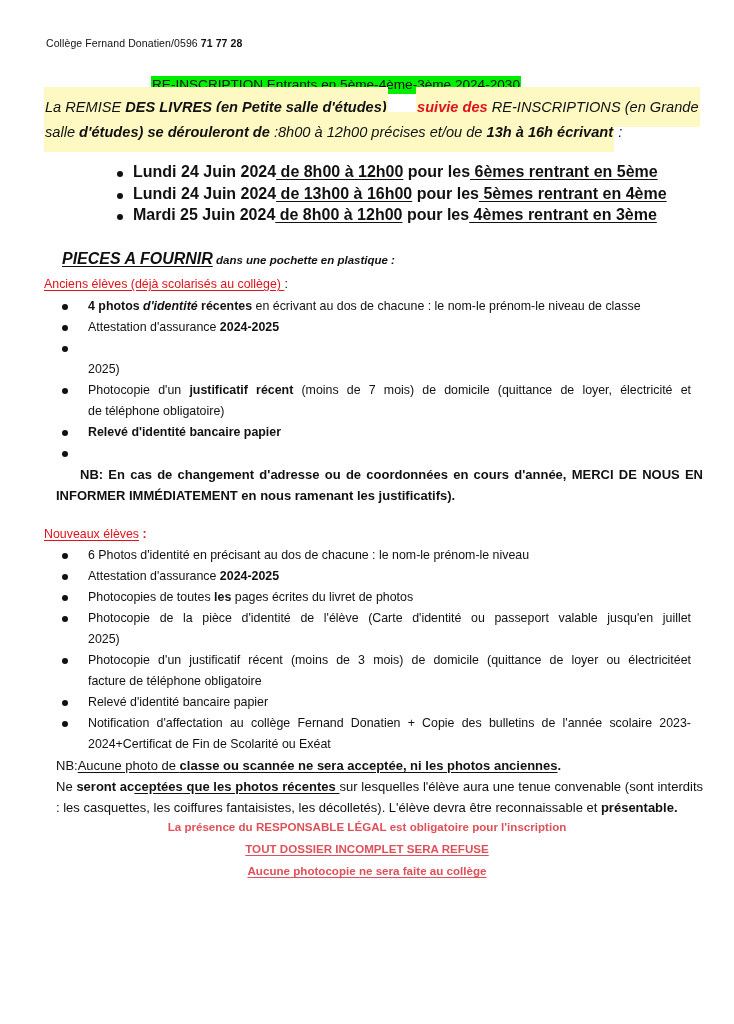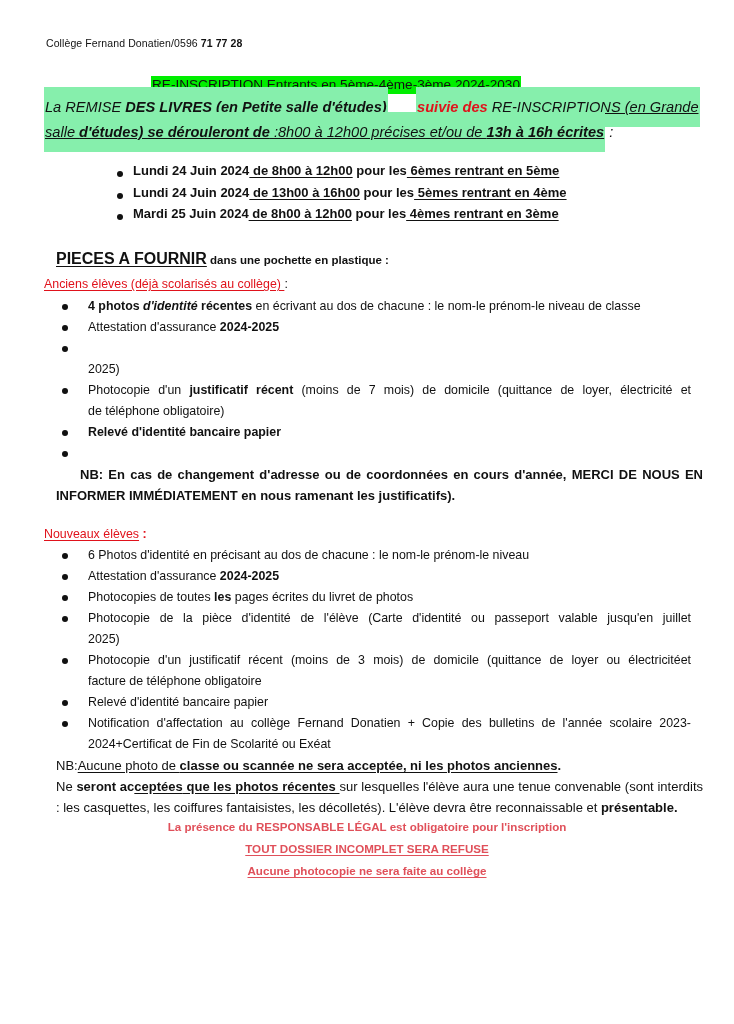--- a/index.html
+++ b/index.html
@@ -13,27 +13,27 @@
   .i { font-style: italic; }
   .u { text-decoration: underline; text-underline-offset: 2px; }
   .red { color: #e0121b; }
   .pink { color: #e0505a; }
 
   #hdr { left: 46px; top: 37px; font-size: 10.5px; letter-spacing: 0.1px; }
 
   #title { left: 151px; top: 76px; font-size: 13.6px; background: #00ee00; padding: 0 1px; line-height: 18px; }
 
   .intro { font-size: 14.6px; line-height: 20px; }
-  .hl { background: #86efac; padding: 12px 1px; text-decoration: underline; }
+  .hl { background: #fef9c3; padding: 12px 1px; }
   #intro1 { left: 44px; top: 97px; }
   #intro2 { left: 44px; top: 122px; }
 
-  .sched { font-size: 13px; font-weight: bold; left: 113px; }
+  .sched { font-size: 16px; font-weight: bold; left: 113px; }
 
-  #pieces { left: 56px; top: 250px; font-size: 16px; font-weight: bold; }
+  #pieces { left: 62px; top: 250px; font-size: 16px; font-weight: bold; font-style: italic; }
   #pieces .tail { font-size: 11.5px; }
 
   .sec { left: 44px; font-size: 12.4px; }
 
   .item { position: absolute; left: 88px; width: 603px; font-size: 12.4px; line-height: 21px; text-align: justify; }
   .dot { position: absolute; left: 62px; width: 6px; height: 6px; border-radius: 50%; background: #111; }
 
   .full { position: absolute; left: 44px; width: 647px; font-size: 13px; line-height: 21px; text-align: justify; padding-left: 12px; }
   .center { position: absolute; left: 0; width: 734px; text-align: center; font-size: 11.6px; font-weight: bold; }
 </style>
@@ -41,21 +41,21 @@
 <body>
 
 <div class="page">
 
   <div class="line" id="hdr"><span>Collège Fernand Donatien/0596 </span><span class="b">71 77 28</span></div>
 
   <div class="line" id="title">RE-INSCRIPTION Entrants en 5ème-4ème-3ème   2024-2030</div>
 
   <div class="line intro" id="intro1"><span class="hl i"><span>La REMISE </span><span class="b">DES LIVRES (en Petite salle d'études)</span></span><span style="white-space:pre">       </span><span class="hl i"><span class="b u red">suivie des</span><span> RE-INSCRIPTIONS (en Grande</span></span></div>
 
-  <div class="line intro" id="intro2"><span class="hl i"><span>salle </span><span class="b">d'études) se dérouleront de</span><span> :8h00 à 12h00 précises et/ou de </span><span class="b">13h à 16h écrites</span></span><span class="i"> :</span></div>
+  <div class="line intro" id="intro2"><span class="hl i"><span>salle </span><span class="b">d'études) se dérouleront de</span><span> :8h00 à 12h00 précises et/ou de </span><span class="b">13h à 16h écrivant</span></span><span class="i"> :</span></div>
 
   <div class="dot" style="left:117px; top:171px;"></div>
   <div class="line sched" style="left:133px; top:163px;"><span>Lundi 24 Juin 2024</span><span class="u"> de 8h00 à 12h00</span><span> pour les</span><span class="u"> 6èmes rentrant en 5ème</span></div>
 
   <div class="dot" style="left:117px; top:193px;"></div>
   <div class="line sched" style="left:133px; top:185px;"><span>Lundi 24 Juin 2024</span><span class="u"> de 13h00 à 16h00</span><span> pour les</span><span class="u"> 5èmes rentrant en 4ème</span></div>
 
   <div class="dot" style="left:117px; top:214px;"></div>
   <div class="line sched" style="left:133px; top:206px;"><span>Mardi 25 Juin 2024</span><span class="u"> de 8h00 à 12h00</span><span> pour les</span><span class="u"> 4èmes rentrant en 3ème</span></div>
 

